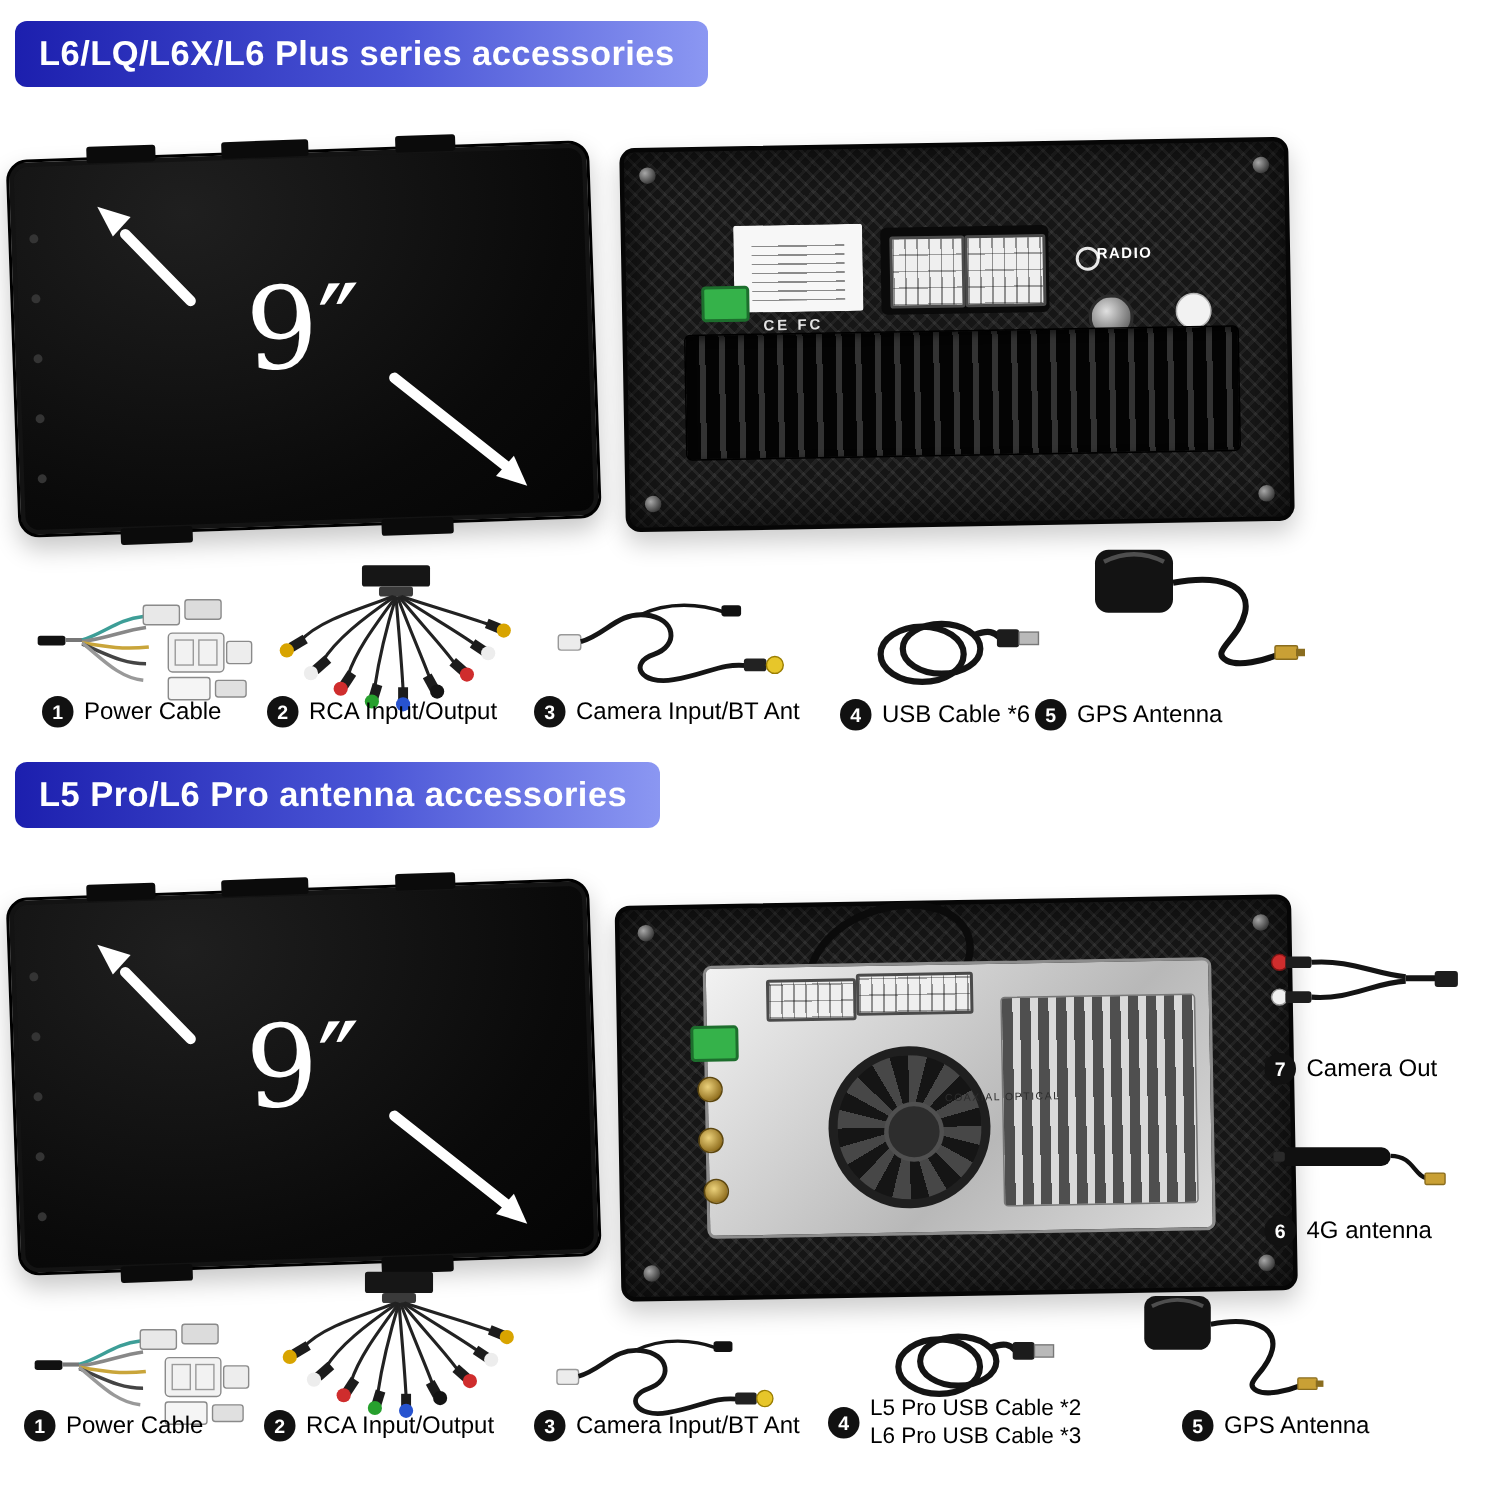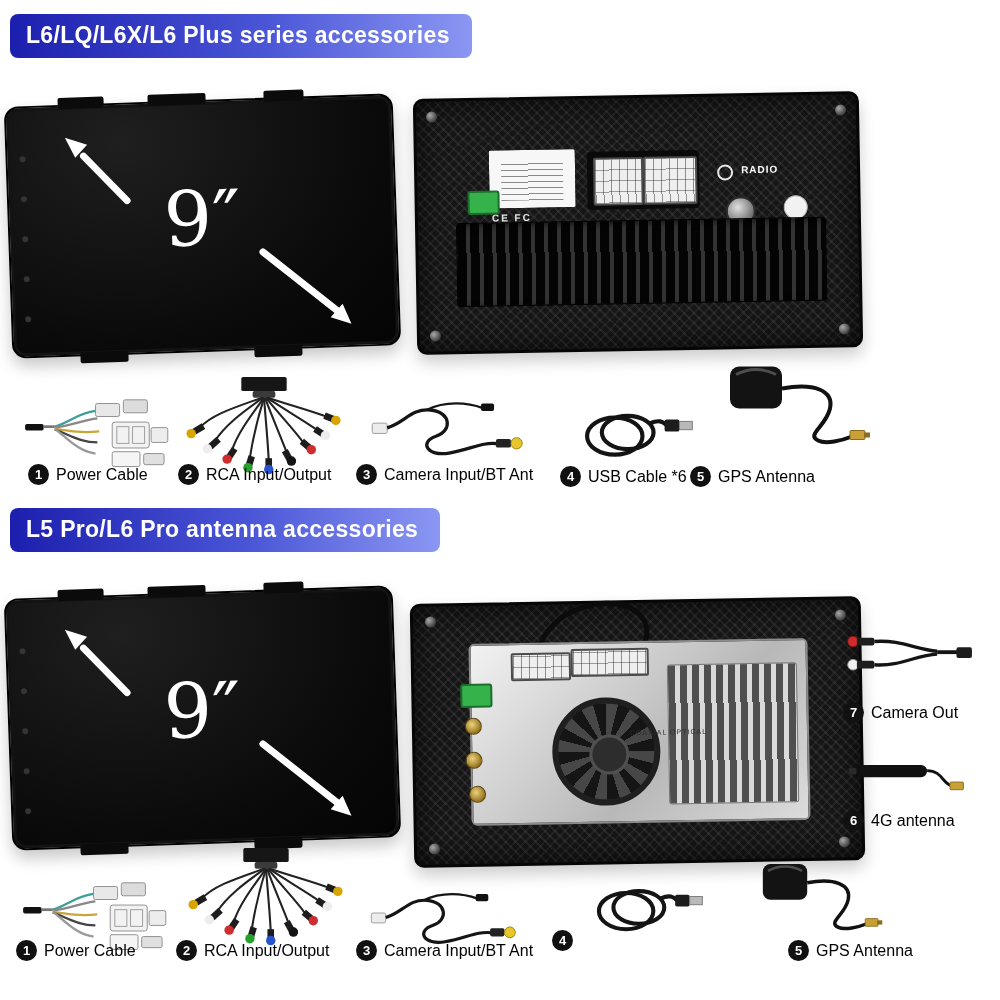--- a/index.html
+++ b/index.html
@@ -186,26 +186,26 @@
       </svg>
       <div class="size" style="top:72px;">9″</div>
     </div>
 
     <div class="carbon" style="left:415px;top:95px;width:440px;height:250px;">
       <div class="screw" style="left:10px;top:10px;"></div>
       <div class="screw" style="left:419px;top:10px;"></div>
       <div class="screw" style="left:10px;top:229px;"></div>
       <div class="screw" style="left:419px;top:229px;"></div>
       <div class="sticker" style="left:72px;top:50px;width:86px;height:58px;"></div>
-      <div class="cert" style="left:74px;top:112px;">CE FC</div>
+      <div class="cert" style="left:91px;top:112px;">CE FC</div>
       <div class="conn-bezel" style="left:170px;top:53px;width:112px;height:58px;"></div>
       <div class="wconn" style="left:176px;top:59px;width:46px;height:44px;"></div>
       <div class="wconn" style="left:226px;top:59px;width:50px;height:44px;"></div>
       <div class="ring" style="left:300px;top:68px;"></div>
-      <div class="radio-label" style="left:324px;top:68px;">RADIO</div>
+      <div class="radio-label" style="left:314px;top:68px;">RADIO</div>
       <div class="round-conn" style="left:308px;top:100px;"></div>
       <div class="qc" style="left:366px;top:100px;"></div>
       <div class="gold-jack" style="left:356px;top:138px;"></div>
       <div class="gold-jack" style="left:360px;top:172px;"></div>
       <div class="green-conn" style="left:50px;top:90px;width:28px;height:20px;"></div>
       <div class="fins" style="left:38px;top:122px;width:368px;height:82px;"></div>
     </div>
 
     <svg class="art" style="left:22px;top:385px;" width="160" height="88">
         <use href="#sym-power"></use>
@@ -334,19 +334,23 @@
     <div class="acc-label" style="left:176px;top:440px;">
       <span class="badge">2</span>
       <span>RCA Input/Output</span>
     </div>
     <div class="acc-label" style="left:356px;top:440px;">
       <span class="badge">3</span>
       <span>Camera Input/BT Ant</span>
     </div>
     <div class="acc-label" style="left:552px;top:430px;">
       <span class="badge">4</span>
+      <span class="lines">
+        <span>L5 Pro USB Cable *2</span>
+        <span>L6 Pro USB Cable *3</span>
+      </span>
     </div>
     <div class="acc-label" style="left:788px;top:440px;">
       <span class="badge">5</span>
       <span>GPS Antenna</span>
     </div>
   </div>
 </div>
 
 </body></html>

